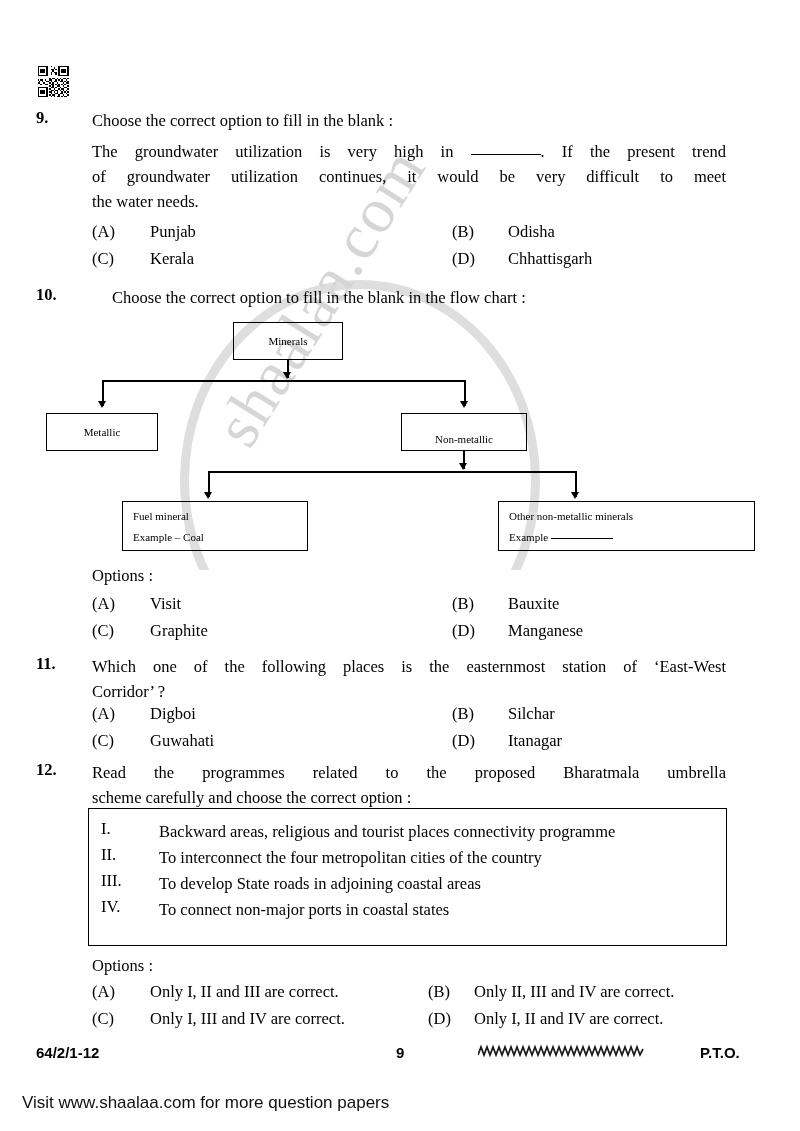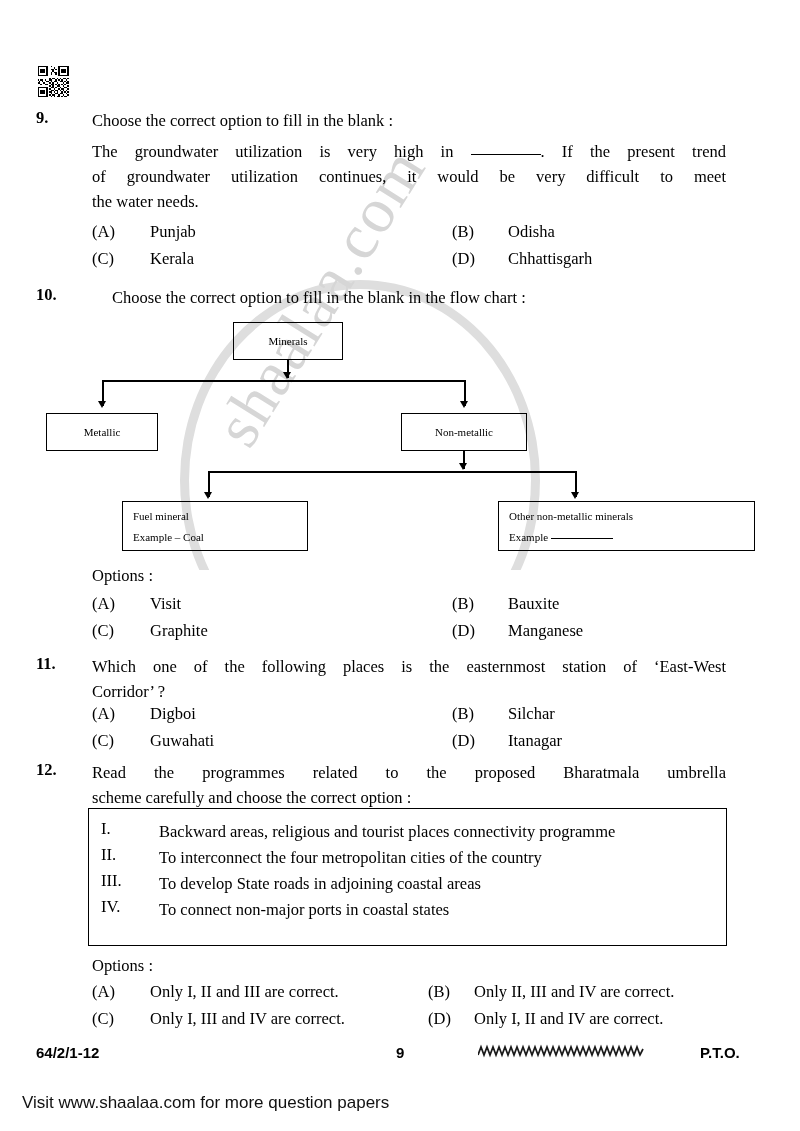--- a/index.html
+++ b/index.html
@@ -292,21 +292,21 @@
       <div class="ln vln" style="left:102px;top:62px;height:26px;"></div>
       <div class="arrowhead" style="left:98px;top:83px;"></div>
 
       <div class="ln vln" style="left:464px;top:62px;height:26px;"></div>
       <div class="arrowhead" style="left:460px;top:83px;"></div>
 
       <div class="fbox center" style="left:46px;top:95px;width:112px;height:38px;">
         <span>Metallic</span>
       </div>
 
-      <div class="fbox center" style="left:401px;top:95px;width:126px;height:38px;">
+      <div class="fbox center" style="left:401px;top:95px;width:126px;height:38px;align-items:flex-end;">
         <span>Non-metallic</span>
       </div>
 
       <div class="ln vln" style="left:463px;top:133px;height:18px;"></div>
       <div class="arrowhead" style="left:459px;top:145px;"></div>
 
       <div class="ln hln" style="left:208px;top:153px;width:369px;"></div>
       <div class="ln vln" style="left:208px;top:153px;height:26px;"></div>
       <div class="arrowhead" style="left:204px;top:174px;"></div>
       <div class="ln vln" style="left:575px;top:153px;height:26px;"></div>

